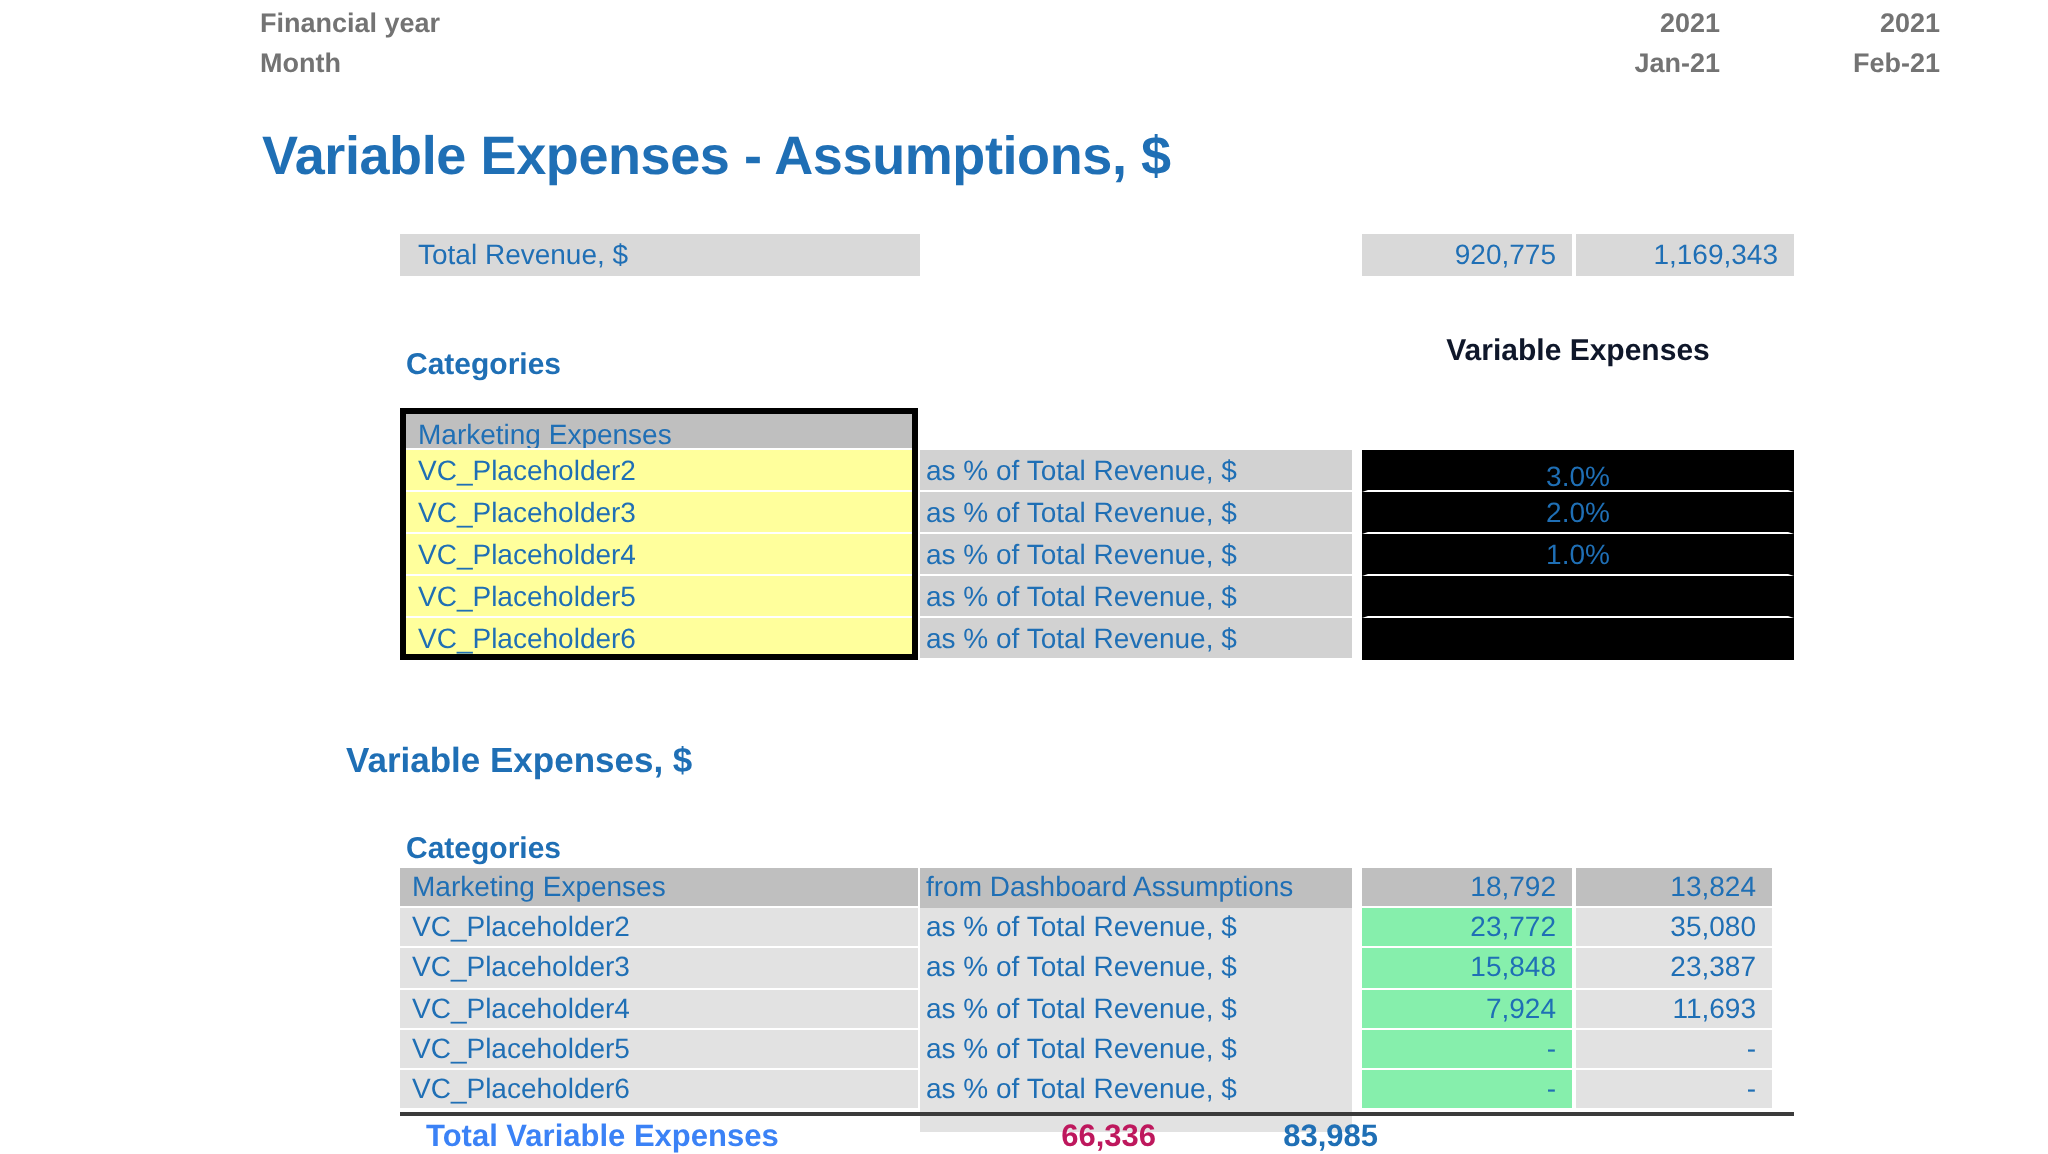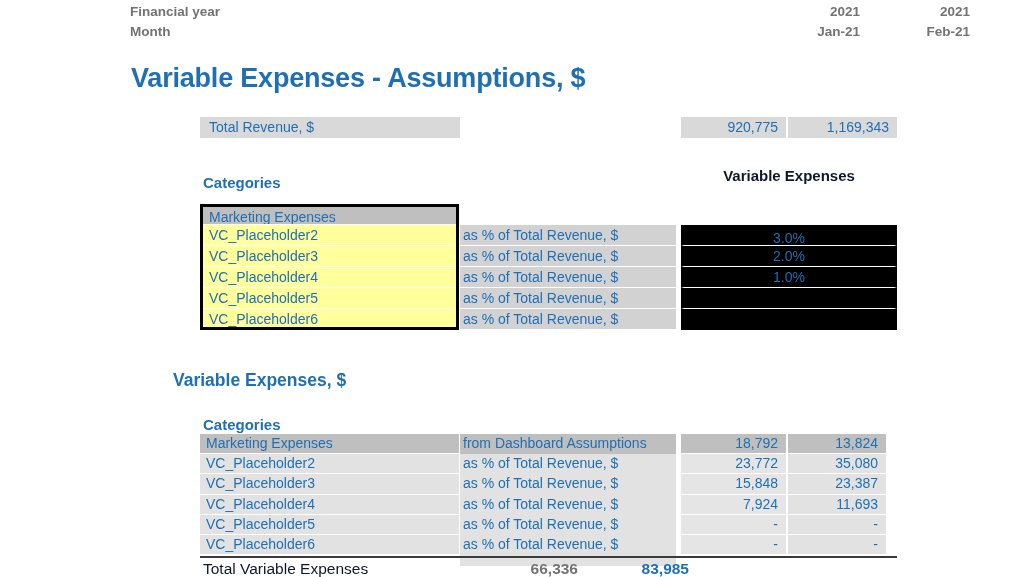--- a/index.html
+++ b/index.html
@@ -242,21 +242,21 @@
     padding-left: 3px;
     color: #1F6FB5;
     white-space: nowrap;
     border-bottom: 1px solid #FFFFFF;
   }
   .v-v1 {
     position: absolute;
     left: 481px; top: 0;
     width: 105px; height: 20.2px;
     box-sizing: border-box;
-    background: #e5e5e5;
+    background: #86efac;
     font-size: 14px;
     line-height: 19px;
     text-align: right;
     padding-right: 8px;
     color: #1F6FB5;
     border-bottom: 1px solid #FFFFFF;
     white-space: nowrap;
   }
   .v-v2 {
     position: absolute;
@@ -281,36 +281,36 @@
   #ve-total {
     position: absolute;
     left: 200px;
     top: 556px;
     width: 697px;
     height: 21px;
     border-top: 2px solid #3B3B3B;
   }
   #ve-total .t-label {
     position: absolute;
-    left: 3px; top: 2px;
+    left: 13px; top: 2px;
     font-size: 15.5px;
-    font-weight: normal;
-    color: #0f172a;
+    font-weight: bold;
+    color: #3b82f6;
     white-space: nowrap;
   }
   #ve-total .t-v1 {
     position: absolute;
     left: 281px; top: 2px;
     width: 105px;
     text-align: right;
     padding-right: 8px;
     box-sizing: border-box;
     font-size: 15.5px;
     font-weight: bold;
-    color: #737373;
+    color: #be185d;
   }
   #ve-total .t-v2 {
     position: absolute;
     left: 388px; top: 2px;
     width: 109px;
     text-align: right;
     padding-right: 8px;
     box-sizing: border-box;
     font-size: 15.5px;
     font-weight: bold;

